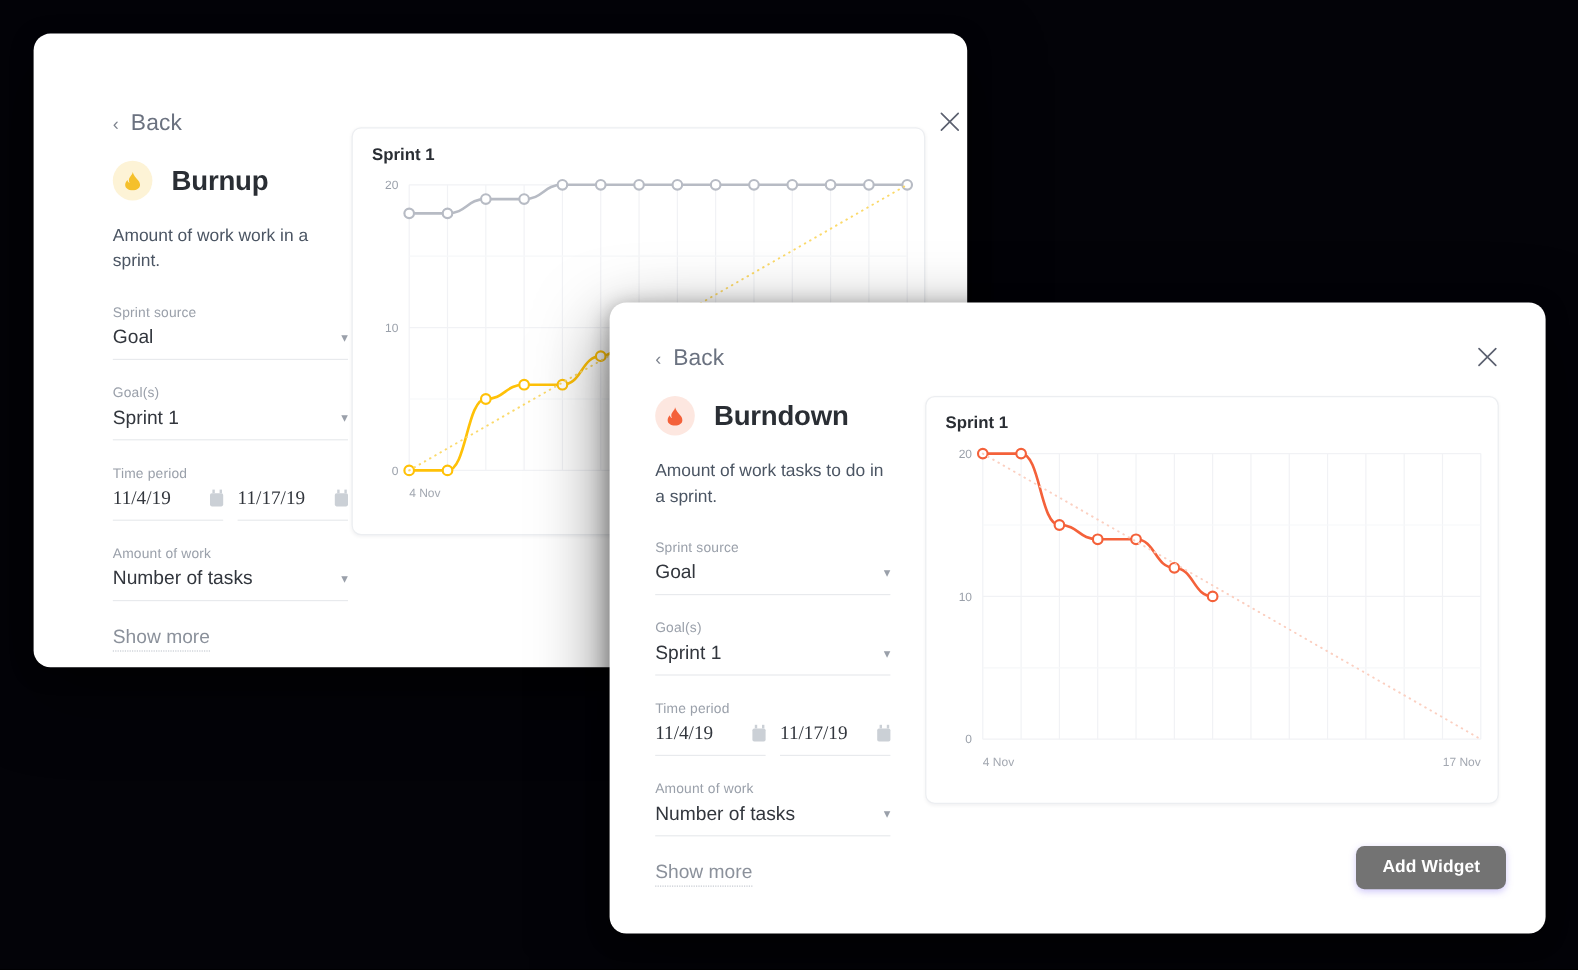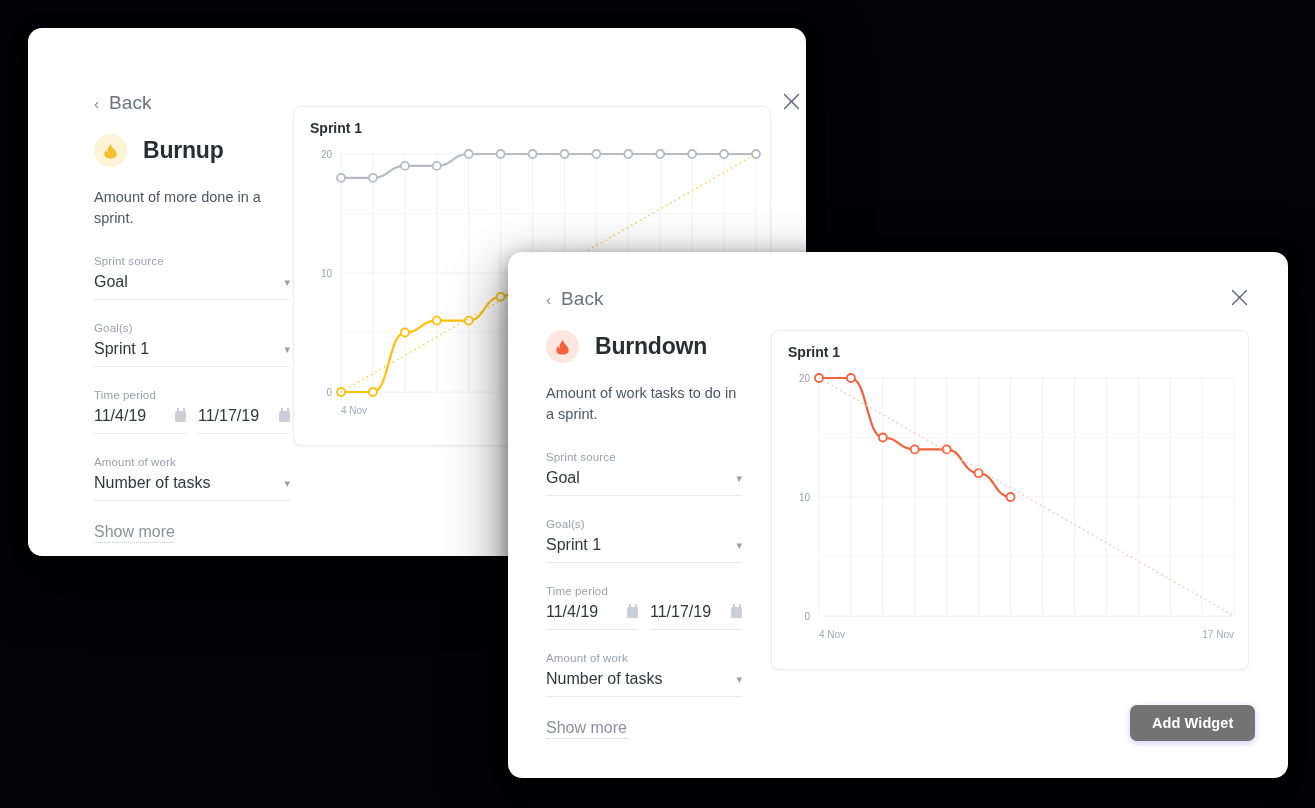--- a/index.html
+++ b/index.html
@@ -49,21 +49,21 @@
 
   .field { margin-bottom: 22px; }
   .field-label { font-size: 11.5px; color:#9aa0aa; margin-bottom: 6px; letter-spacing:.15px; }
   .field-control {
     display:flex; align-items:center; justify-content:space-between;
     border-bottom: 1px solid #e8eaed; padding-bottom: 8px; cursor:pointer;
   }
   .field-value { font-size: 16px; color:#32363d; }
   .caret { color:#9aa0aa; font-size:11px; line-height:1; }
 
-  .date-field { display:flex; gap: 12px; margin-bottom: 22px; }
+  .date-field { display:flex; gap: 12px; margin-bottom: 22px; font-family: Liberation Serif, serif; }
   .date-col { flex:1; }
   .date-control {
     display:flex; align-items:center; justify-content:space-between;
     border-bottom:1px solid #e8eaed; padding-bottom:8px; cursor:pointer;
   }
   .date-value { font-size: 16px; color:#32363d; }
   .cal-icon { width:11px; height:11px; background:#cbd0d6; border-radius:1.5px; position:relative; }
   .cal-icon::before {
     content:""; position:absolute; top:-2.5px; left:1.5px; width:2px; height:3px; background:#cbd0d6;
   }
@@ -116,21 +116,21 @@
 
       <div class="title-row">
         <div class="flame-badge up">
           <svg width="13" height="16" viewBox="0 0 13 16">
             <path d="M6.5 0.4 C6.5 3.2 3.4 4.2 3.4 7.3 C3.4 8.6 4 9.4 4 9.4 C4 9.4 2.3 8.9 2.3 7.0 C0.9 8.3 0.3 9.9 0.3 11.2 C0.3 13.8 3.0 15.6 6.5 15.6 C10.0 15.6 12.7 13.8 12.7 11.2 C12.7 7.2 8.4 6.0 6.5 0.4 Z" fill="#f5c02b"></path>
           </svg>
         </div>
         <div class="widget-title">Burnup</div>
       </div>
 
-      <div class="widget-desc">Amount of more done in a sprint.</div>
+      <div class="widget-desc">Amount of work work in a sprint.</div>
 
       <div class="field">
         <div class="field-label">Sprint source</div>
         <div class="field-control">
           <span class="field-value">Goal</span>
           <span class="caret">▾</span>
         </div>
       </div>
 
       <div class="field">

